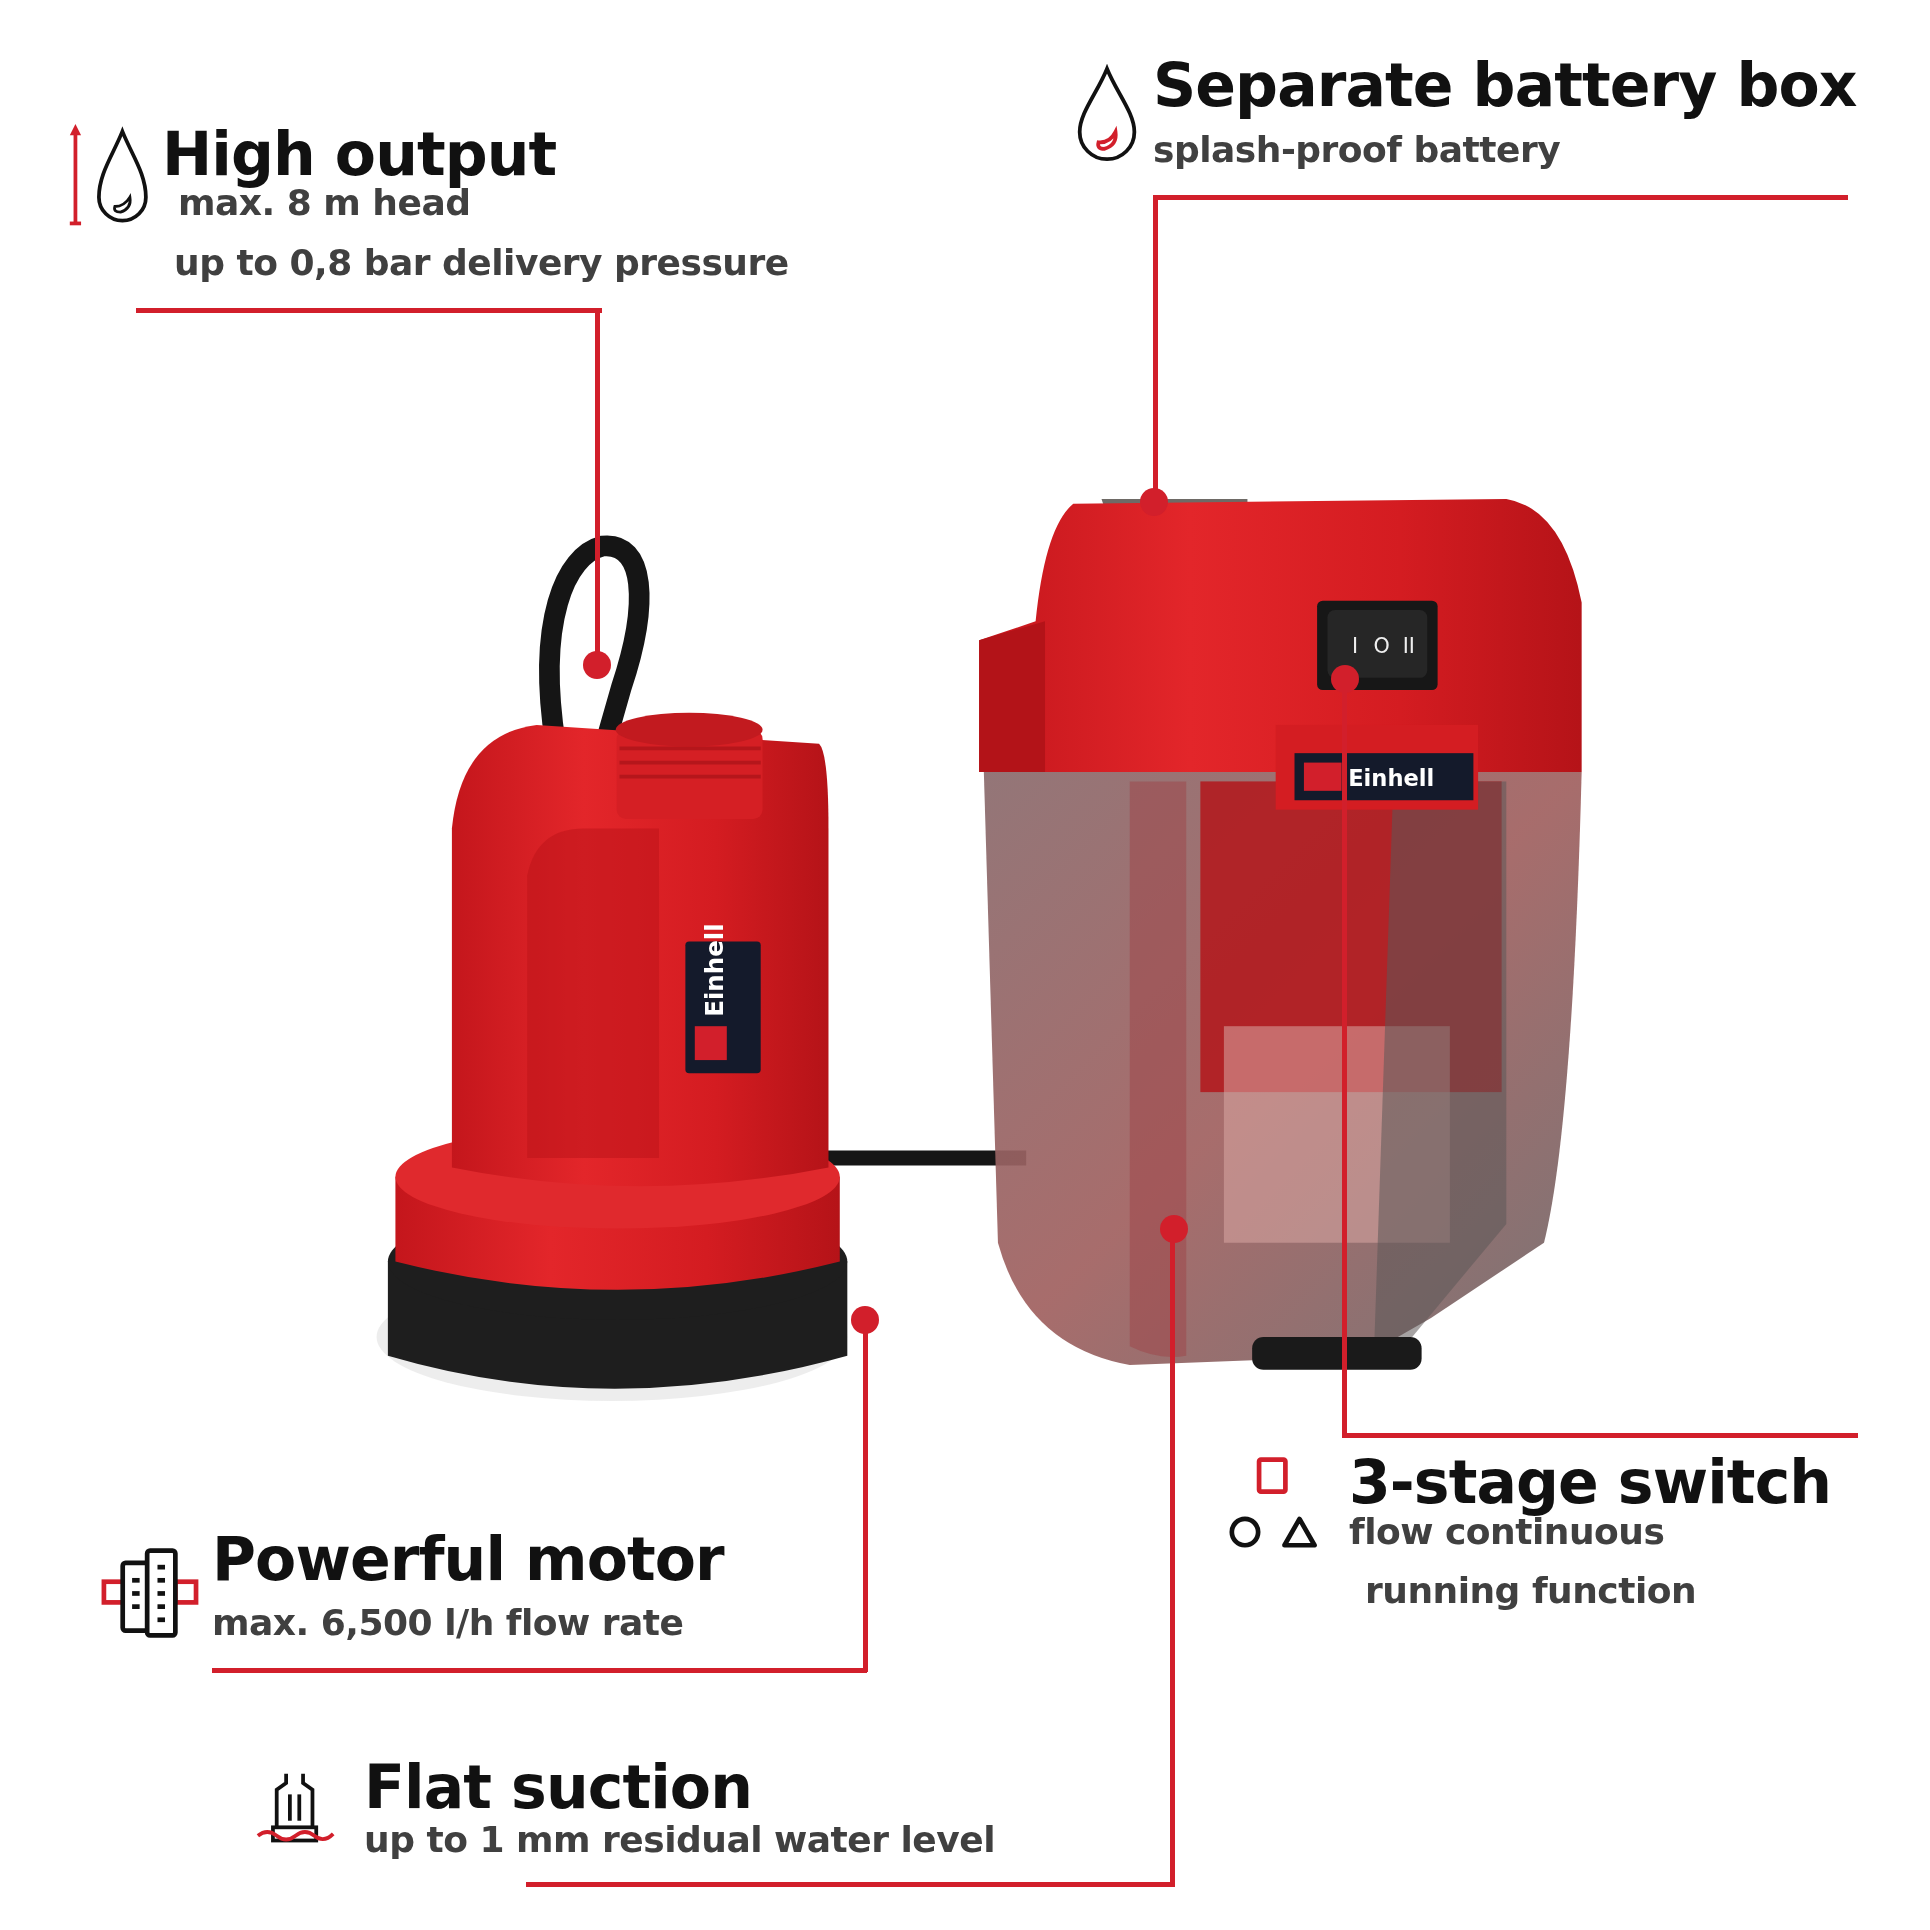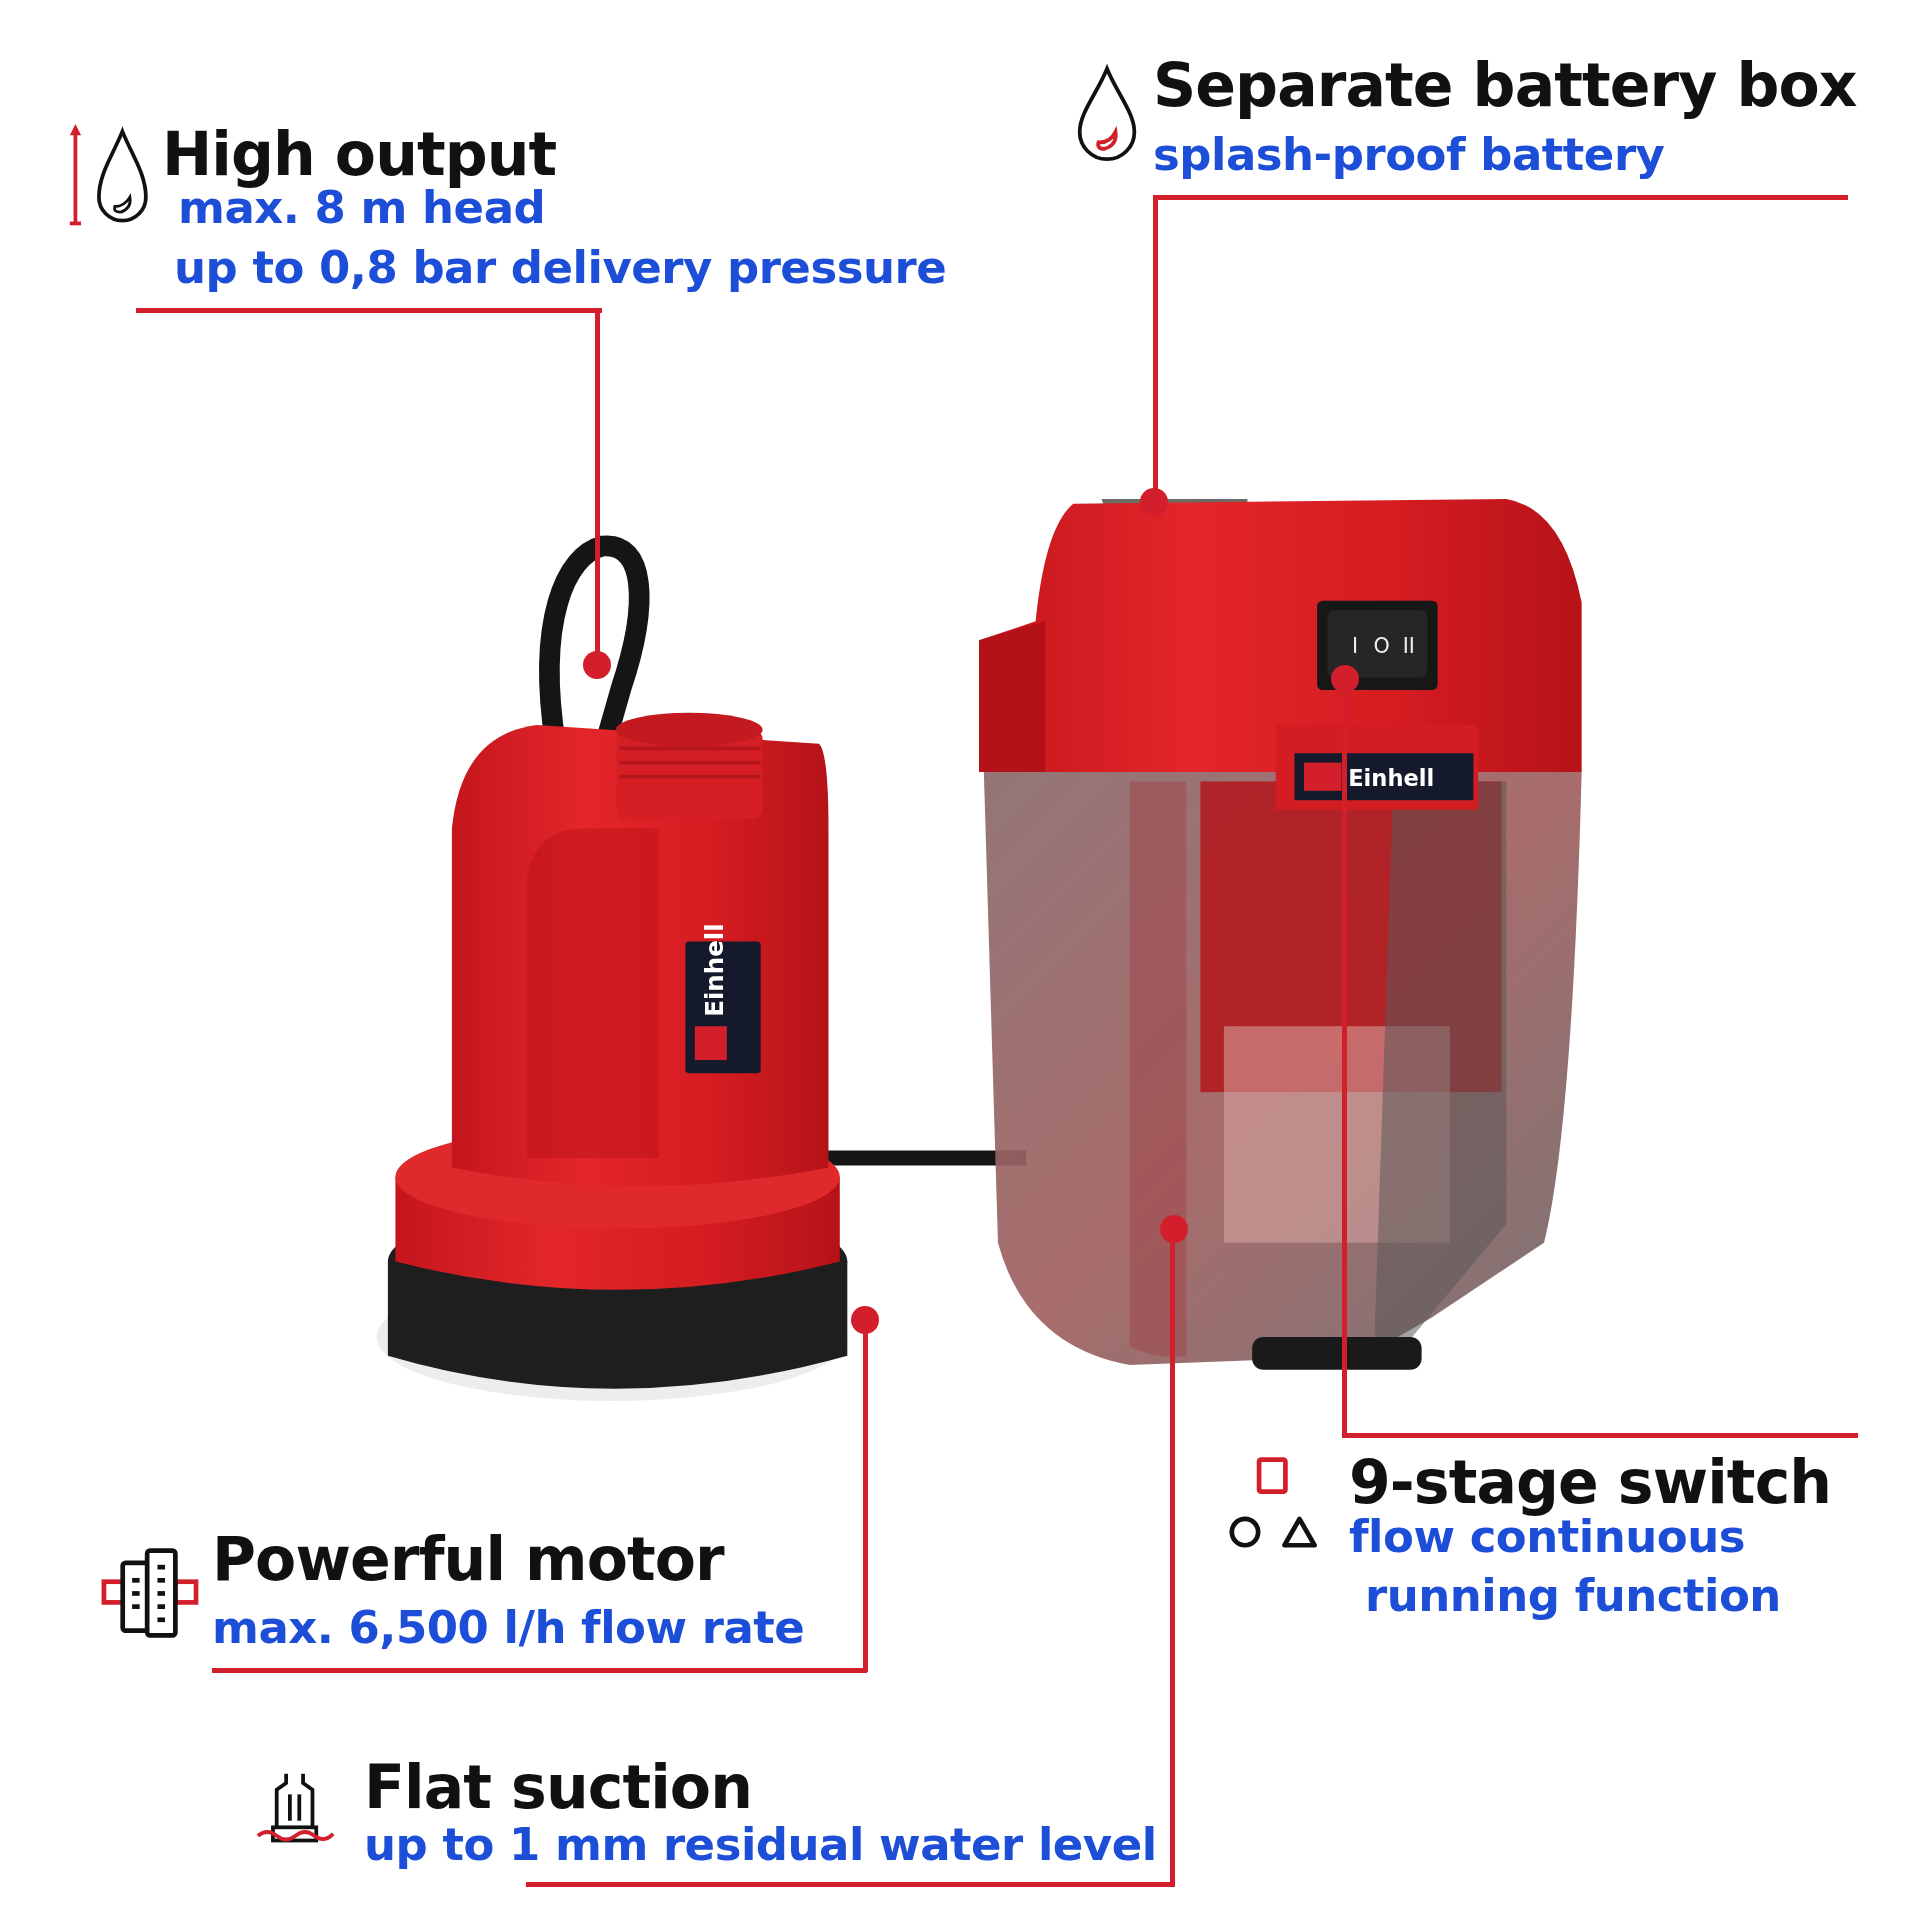--- a/index.html
+++ b/index.html
@@ -1,19 +1,19 @@
 <!DOCTYPE html>
 <html style="font-size:15px"><head>
 <meta charset="utf-8">
 <style>
   html, body { margin:0; padding:0; background:#ffffff; }
   body { width:1930px; height:1930px; position:relative; overflow:hidden; font-family:"DejaVu Sans","Liberation Sans",sans-serif; }
   .abs { position:absolute; }
   .title { font-weight:bold; color:#111111; font-size:60px; line-height:1; letter-spacing:-0.9px; white-space:nowrap; }
-  .sub { font-weight:bold; color:#1d4ed8; font-size:45px; line-height:1; letter-spacing:-0.5px; white-space:nowrap; }
+  .sub { font-weight:bold; color:#404040; font-size:36px; line-height:1; letter-spacing:-0.5px; white-space:nowrap; }
   .hline { background:#d21f2b; height:4.7px; }
   .vline { background:#d21f2b; width:4.7px; }
   .dot { width:28px; height:28px; border-radius:50%; background:#d21f2b; }
   svg { display:block; }
 </style>
 </head>
 <body>
 
 <svg class="abs" style="left:0;top:0" width="1930" height="1930" viewBox="0 0 2050 2050">
   <defs>
@@ -128,21 +128,21 @@
 <div class="abs title" style="left:1153px;top:55px;">Separate battery box</div>
 <div class="abs sub" style="left:1153px;top:132px;">splash-proof battery</div>
 
 <div class="abs" style="left:1224px;top:1455px;">
   <svg width="104" height="94" viewBox="0 0 110 100">
     <rect x="37" y="5" width="28" height="34" rx="2" fill="none" stroke="#d21f2b" stroke-width="5"></rect>
     <circle cx="22" cy="82" r="14" fill="none" stroke="#111" stroke-width="5"></circle>
     <polygon points="80,68 96,96 64,96" fill="none" stroke="#111" stroke-width="5" stroke-linejoin="round"></polygon>
   </svg>
 </div>
-<div class="abs title" style="left:1349px;top:1452px;">9-stage switch</div>
+<div class="abs title" style="left:1349px;top:1452px;">3-stage switch</div>
 <div class="abs sub" style="left:1349px;top:1514px;">flow continuous</div>
 <div class="abs sub" style="left:1349px;top:1573px;margin-left:16px;">running function</div>
 
 <div class="abs" style="left:100px;top:1546px;">
   <svg width="99" height="94" viewBox="0 0 105 100">
     <rect x="4" y="38" width="22" height="22" fill="none" stroke="#d21f2b" stroke-width="5"></rect>
     <rect x="80" y="38" width="22" height="22" fill="none" stroke="#d21f2b" stroke-width="5"></rect>
     <rect x="24" y="18" width="28" height="72" rx="3" fill="#fff" stroke="#111" stroke-width="5"></rect>
     <rect x="50" y="5" width="30" height="90" rx="3" fill="#fff" stroke="#111" stroke-width="5"></rect>
     <g fill="#111">

